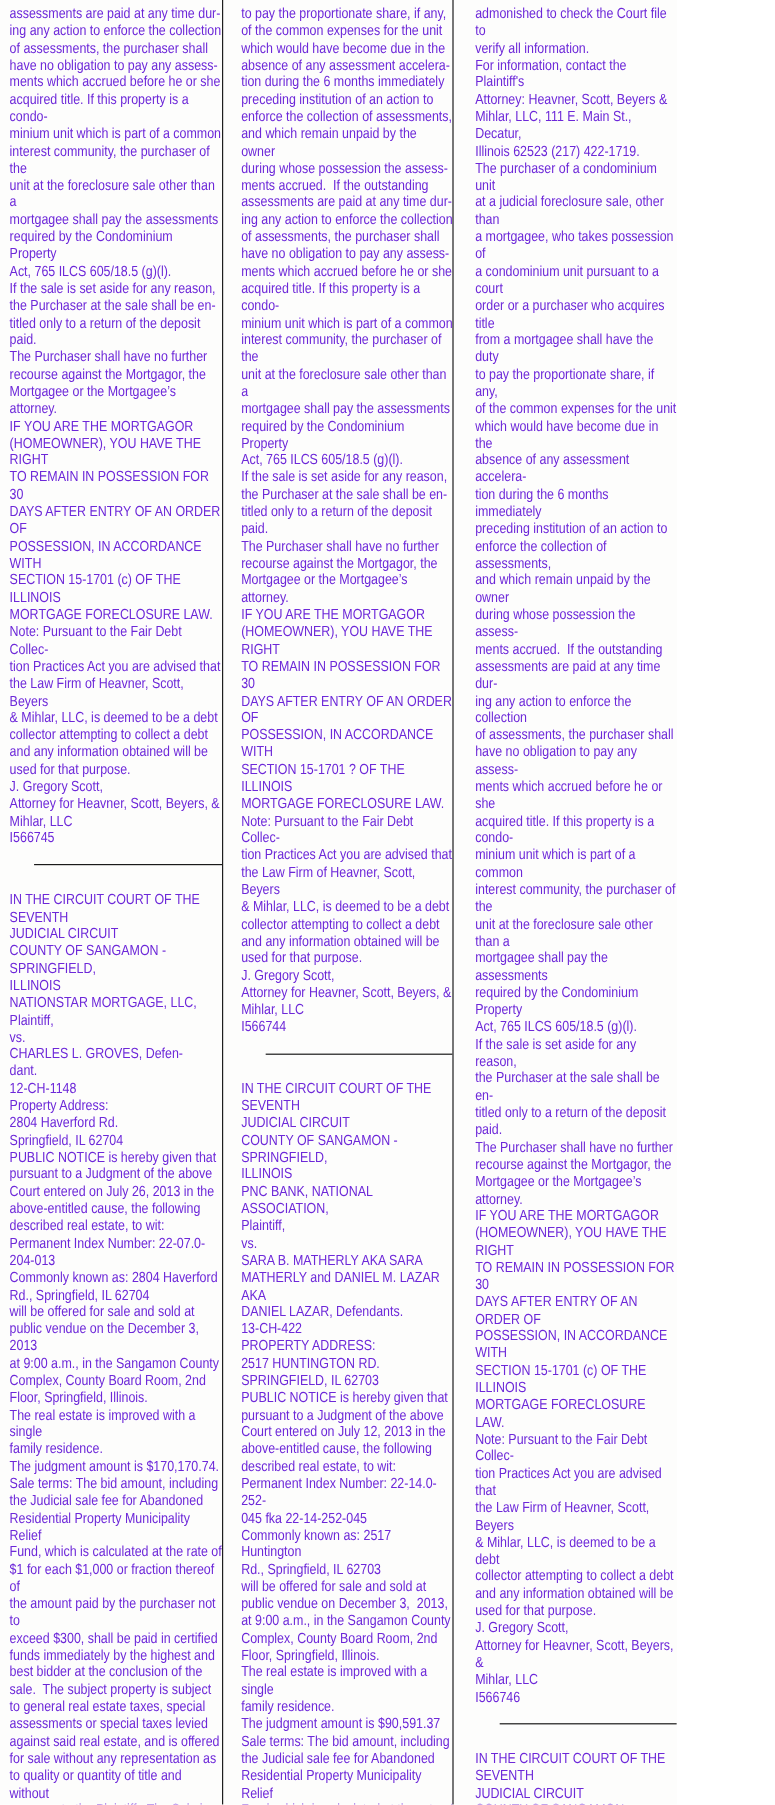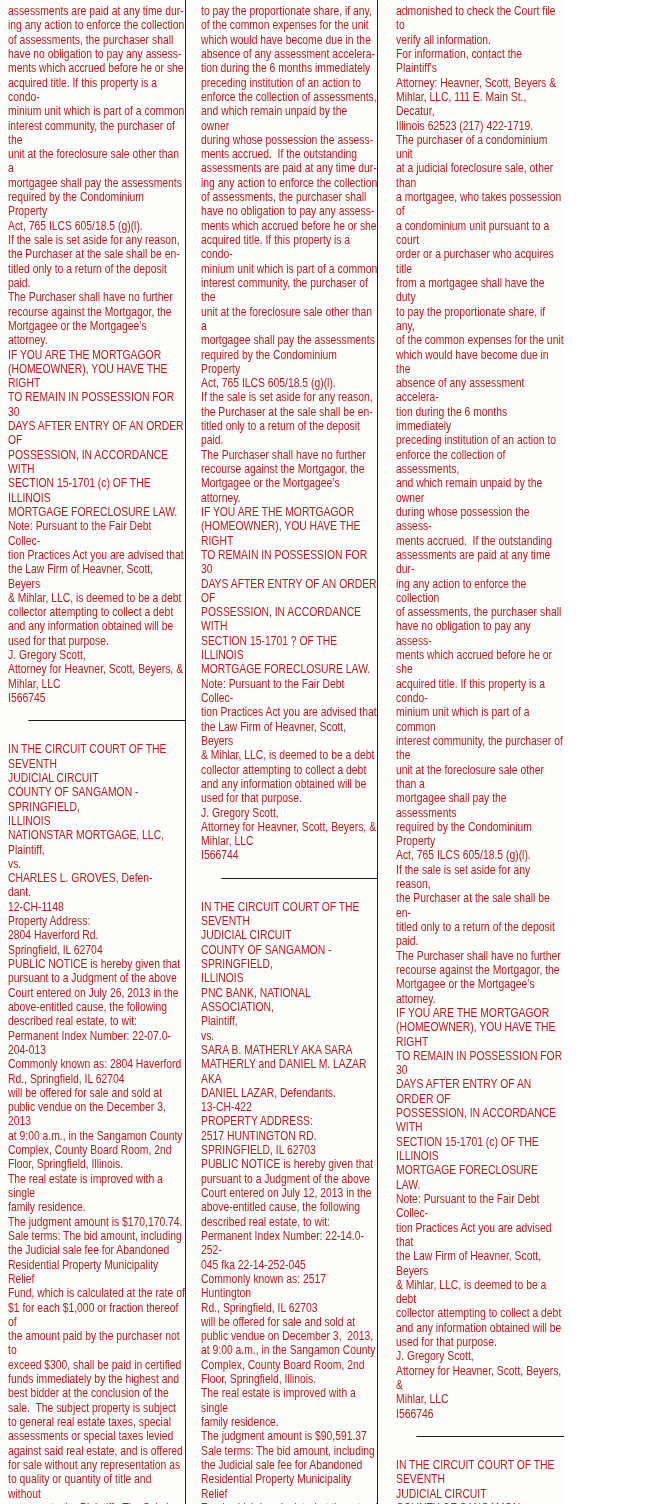--- a/index.html
+++ b/index.html
@@ -3,21 +3,21 @@
 <meta charset="utf-8">
 <style>
   html, body { margin: 0; padding: 0; background: #ffffff; }
   .page {
     position: relative;
     width: 564px;
     height: 1504px;
     background: #fdfdfc;
     overflow: hidden;
     font-family: "Liberation Sans", "DejaVu Sans", sans-serif;
-    color: #b91c1c;
+    color: #6d28d9;
   }
   .columns { display: flex; height: 100%; }
   .col {
     box-sizing: border-box;
     overflow: hidden;
     padding-top: 4px;
   }
   .col-1 { width: 213px; padding-left: 8px; }
   .col-2 { width: 219px; padding-left: 15px; }
   .col-3 { width: 212px; padding-left: 18px; }

